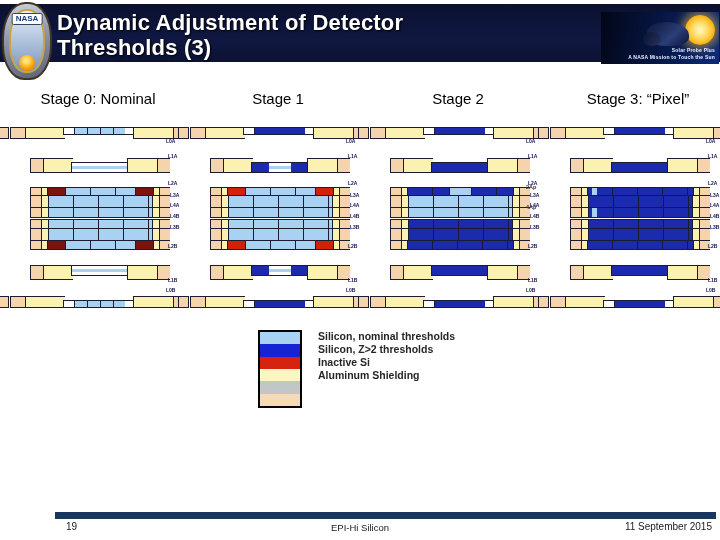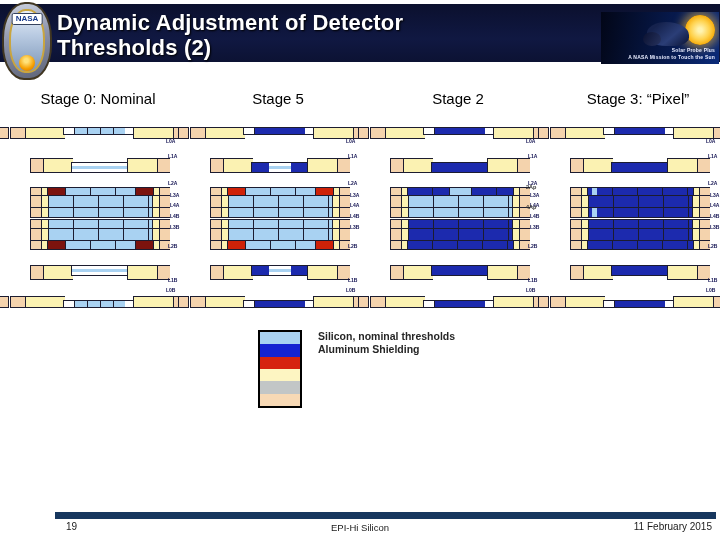--- a/index.html
+++ b/index.html
@@ -65,21 +65,21 @@
   .footer-date{position:absolute;right:8px;top:521px;font-size:10px;color:#1a1a1a;}
 </style>
 </head>
 <body>
 
 <div class="slide">
 
   <div class="header">
     <div class="title">
       <div>Dynamic Adjustment of Detector</div>
-      <div>Thresholds (2)</div>
+      <div>Thresholds (3)</div>
     </div>
     <div class="mission">
       <div class="mission-sun"></div>
       <div class="mission-craft"></div>
       <div class="mission-dish"></div>
       <div class="mission-cap">
         <div>Solar Probe Plus</div>
         <div>A NASA Mission to Touch the Sun</div>
       </div>
     </div>
@@ -199,21 +199,21 @@
             <div style="position: absolute; left: 10px; top: 0px; width: 50px; height: 100%; background: repeating-linear-gradient(90deg, transparent 0px, transparent 12px, rgb(28, 28, 48) 12px, rgb(28, 28, 48) 13px) rgb(169, 210, 242); border-left: 1px solid rgb(28, 28, 48);"></div>
           </div>
           <div style="position: absolute; left: 123px; top: 0px; width: 53px; height: 100%; background: transparent; border: 1px solid rgb(28, 28, 48);">
             <div style="position: absolute; left: 0px; top: 0px; width: 39px; height: 100%; background: rgb(251, 242, 178);"></div>
             <div style="position: absolute; left: 39px; top: 0px; width: 14px; height: 100%; background: rgb(244, 211, 173); border-left: 1px solid rgb(28, 28, 48);"></div>
           </div>
         </div>
         <div class="lay-label" style="position: absolute; left: 156px; top: 198px;">L0B</div>
       </div>
       <div class="col" style="position: absolute; left: 190px; top: 90px; width: 176px; height: 230px;">
-        <div class="stage-title">Stage 5</div>
+        <div class="stage-title">Stage 1</div>
         <div style="position: absolute; left: -12px; top: 37px; width: 9px; height: 10px; background: rgb(244, 211, 173); border: 1px solid rgb(28, 28, 48);"></div>
         <div style="position: absolute; left: 0px; top: 37px; width: 176px; height: 10px;">
           <div style="position: absolute; left: 0px; top: 0px; width: 53px; height: 100%; background: transparent; border: 1px solid rgb(28, 28, 48);">
             <div style="position: absolute; left: 0px; top: 0px; width: 14px; height: 100%; background: rgb(244, 211, 173);"></div>
             <div style="position: absolute; left: 14px; top: 0px; width: 39px; height: 100%; background: rgb(251, 242, 178); border-left: 1px solid rgb(28, 28, 48);"></div>
           </div>
           <div style="position: absolute; left: 53px; top: 0px; width: 70px; height: 6px; background: rgb(255, 255, 255); border: 1px solid rgb(28, 28, 48);">
             <div style="position: absolute; left: 10px; top: 0px; width: 50px; height: 100%; background: rgb(28, 42, 174); border-left: 1px solid rgb(28, 28, 48);"></div>
           </div>
           <div style="position: absolute; left: 123px; top: 0px; width: 53px; height: 100%; background: transparent; border: 1px solid rgb(28, 28, 48);">
@@ -551,20 +551,22 @@
   <div class="legend-swatches" id="legendSwatches">
       <div style="background: rgb(169, 210, 242);"></div>
       <div style="background: rgb(22, 35, 210);"></div>
       <div style="background: rgb(214, 35, 16);"></div>
       <div style="background: rgb(253, 245, 194);"></div>
       <div style="background: rgb(194, 198, 198);"></div>
       <div style="background: rgb(247, 217, 181);"></div>
     </div>
   <div class="legend-labels" id="legendLabels">
       <div>Silicon, nominal thresholds</div>
+      <div>Silicon, Z&gt;2 thresholds</div>
+      <div>Inactive Si</div>
       <div>Aluminum Shielding</div>
     </div>
 
   <div class="footer-bar"></div>
   <div class="page-num">19</div>
   <div class="footer-center">EPI-Hi Silicon</div>
-  <div class="footer-date">11 February 2015</div>
+  <div class="footer-date">11 September 2015</div>
 </div>
 
 </body></html>

